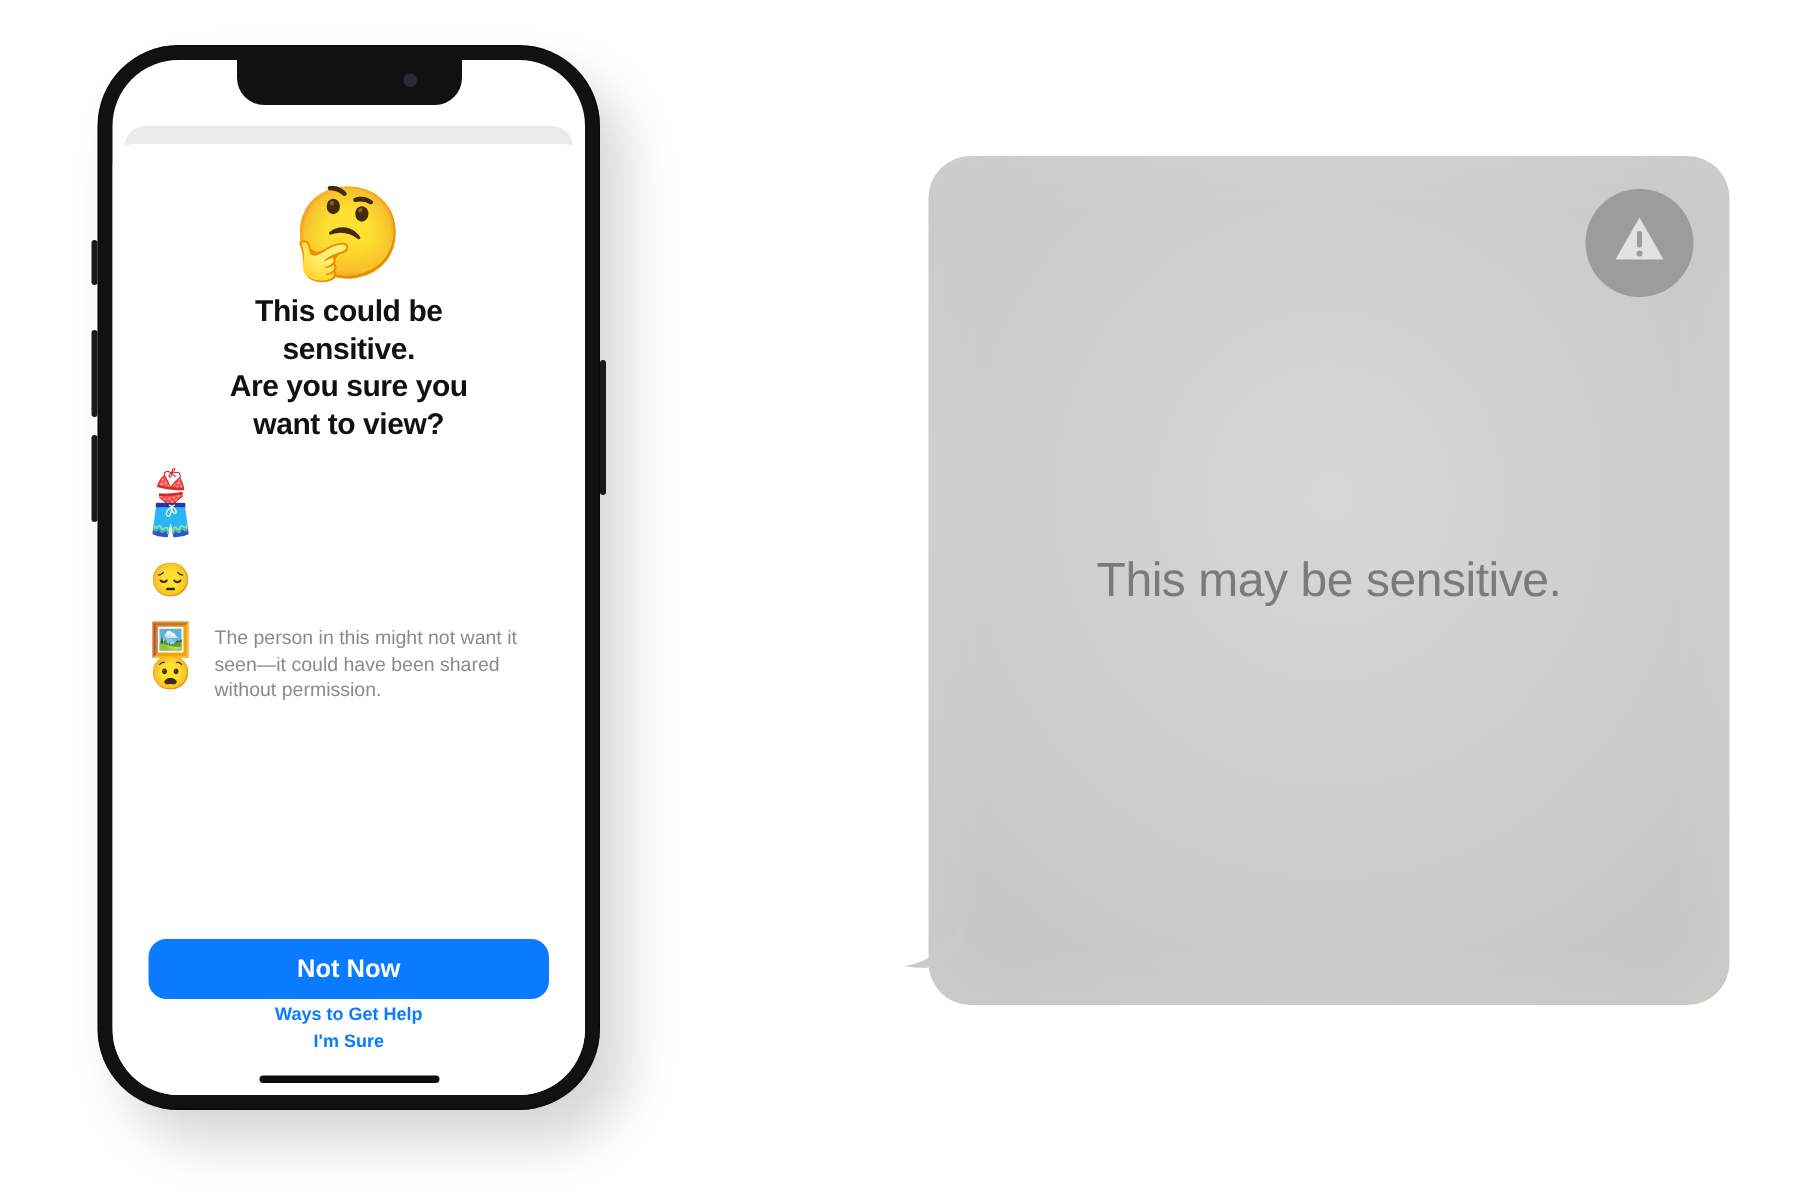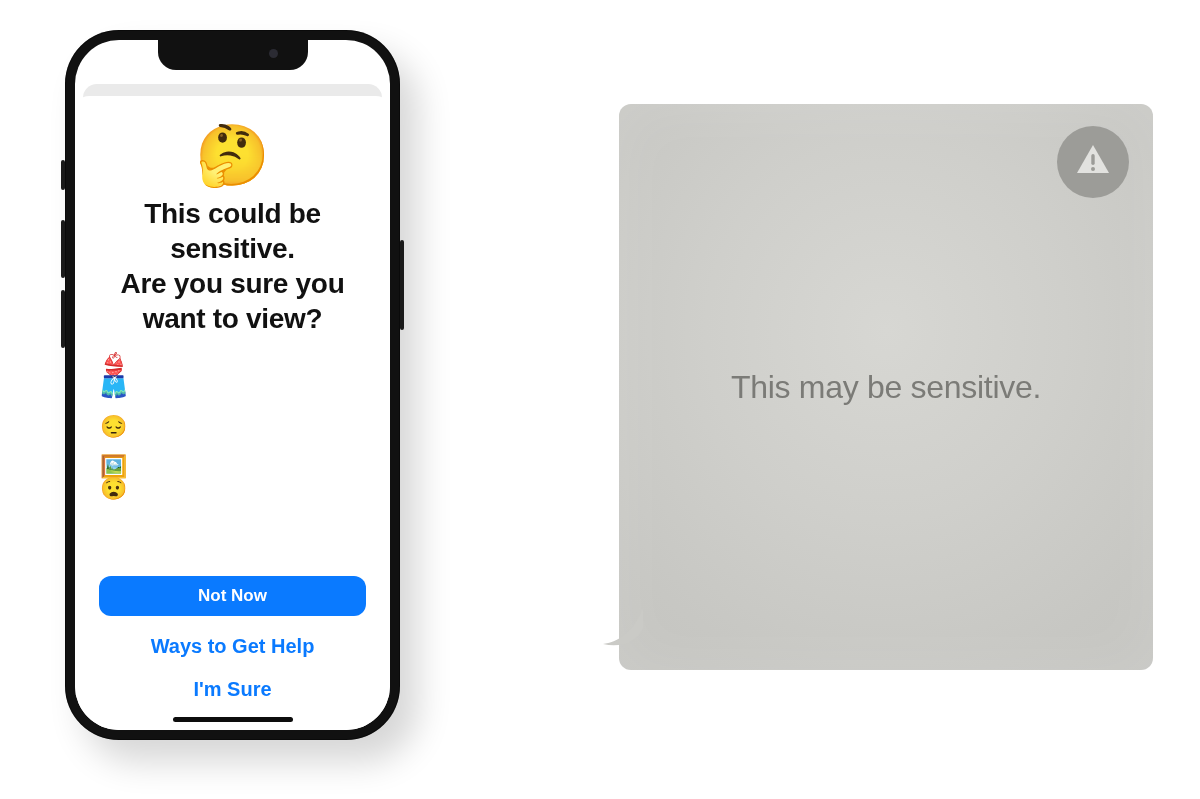--- a/index.html
+++ b/index.html
@@ -101,21 +101,21 @@
     flex-direction: column;
     align-items: center;
   }
 
   .emoji-hero {
     font-size: 60px;
     line-height: 1;
     margin-top: 10px;
   }
   .title {
-    font-size: 28px;
+    font-size: 20px;
     font-weight: 700;
     color: #111;
     text-align: center;
     margin: 10px 0 18px 0;
     line-height: 1.25;
     letter-spacing: -0.3px;
     white-space: pre-line;
   }
 
   .bullets { width: 100%; }
@@ -153,23 +153,23 @@
     border-radius: 12px;
     font-size: 17px;
     font-weight: 600;
     padding: 10px 0;
     cursor: pointer;
   }
   .btn-link {
     background: none;
     border: none;
     color: #0a7aff;
-    font-size: 20px;
+    font-size: 12px;
     font-weight: 600;
-    margin-top: 18px;
+    margin-top: 2px;
     cursor: pointer;
   }
 
   .home-indicator{
     position:absolute;
     bottom:8px; left:50%;
     transform:translateX(-50%);
     width:120px;height:5px;
     background:#000;border-radius:3px;
     opacity:.95;
@@ -179,21 +179,21 @@
   .bubble-wrap{
     position:absolute;
     left:619px;
     top:104px;
     width:534px;
     height:566px;
   }
   .bubble{
     width:100%;
     height:100%;
-    border-radius:12px;
+    border-radius:28px;
     background: radial-gradient(120% 120% at 50% 40%,
                  #d7d7d3 0%, #cfcfcb 28%, #c7c7c3 52%,
                  #c4c4c0 66%, #c9c9c5 80%, #d0d0cc 100%);
     box-shadow: inset 0 0 60px rgba(255,255,255,0.15);
     position:relative;
   }
   .bubble-tail{
     position:absolute;
     left:-16px;
     bottom:22px;
@@ -294,20 +294,21 @@
 
       <div class="bullets">
         <div class="bullet">
           <div class="bullet-icon">👙🩳</div>
         </div>
         <div class="bullet">
           <div class="bullet-icon">😔</div>
         </div>
         <div class="bullet">
           <div class="bullet-icon">🖼️😧</div>
+          <div class="bullet-text">The person in this might not want it seen—it could have been shared without permission.</div>
         </div>
       </div>
 
       <div class="actions">
         <button class="btn-primary">Not Now</button>
         <button class="btn-link">Ways to Get Help</button>
         <button class="btn-link">I'm Sure</button>
       </div>
 
       <div class="home-indicator"></div>

